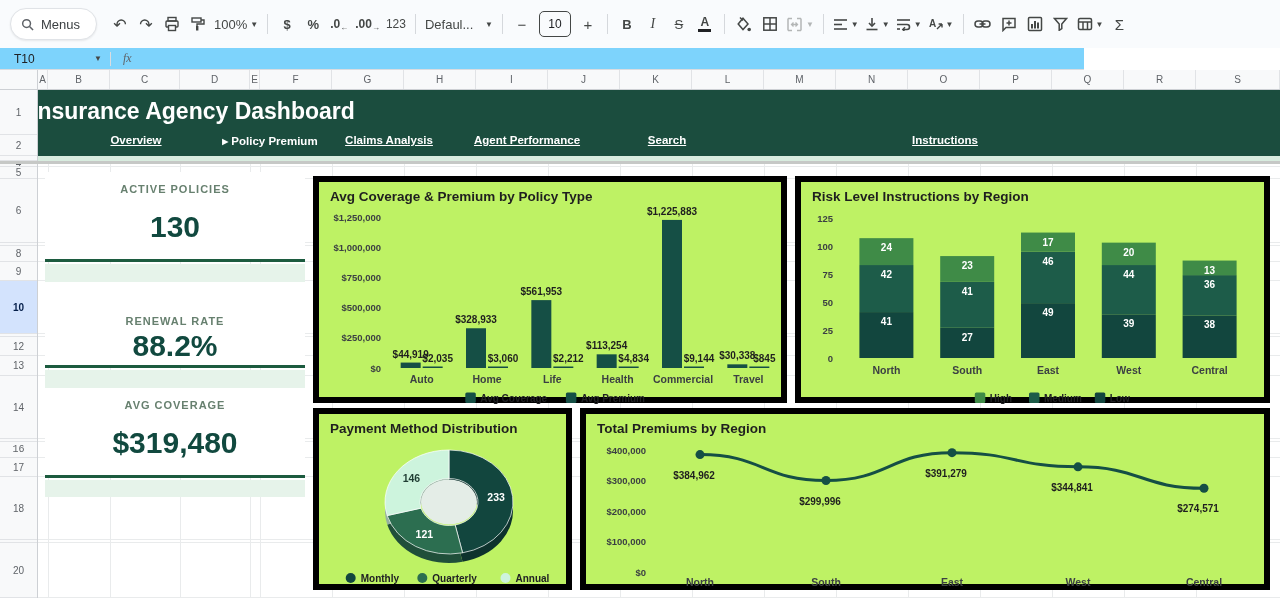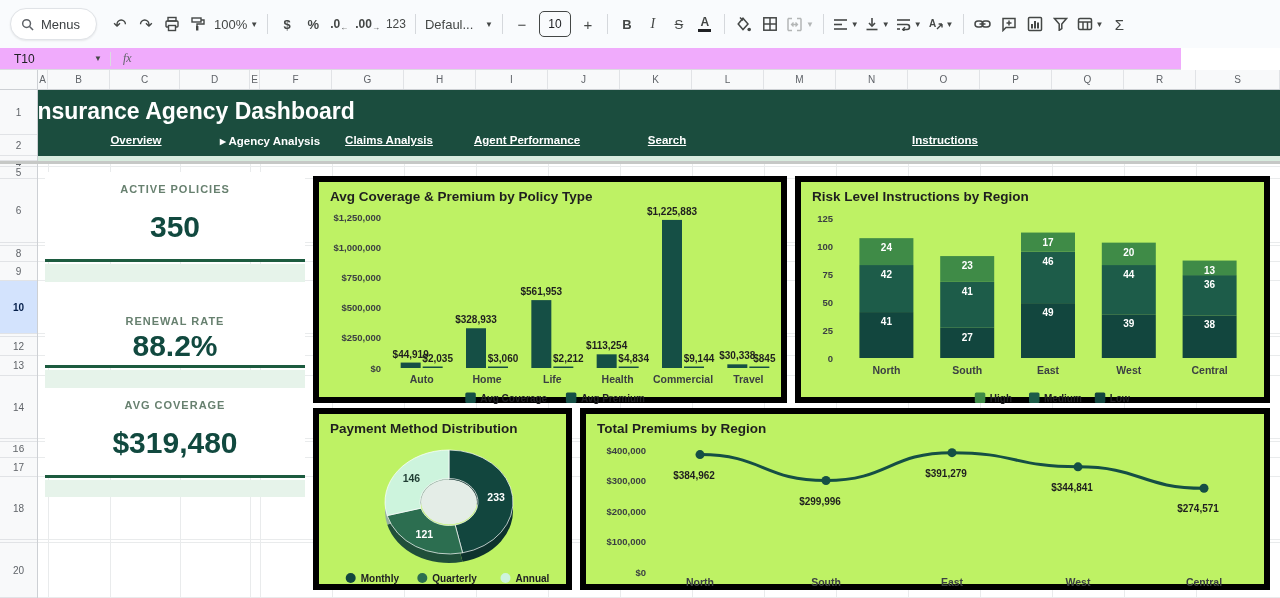--- a/index.html
+++ b/index.html
@@ -16,21 +16,21 @@
   .dec{position:relative;font-size:12px;font-weight:bold}
   .dec small{font-size:8px;position:relative;top:3px}
   .fsize{width:30px;height:24px;border:1.5px solid #444746;border-radius:5px;display:flex;align-items:center;justify-content:center;font-size:12px;color:#202124;margin:0 4px}
   .bold{font-weight:bold}.ital{font-style:italic;font-family:"Liberation Serif",serif}
   .strike{text-decoration:line-through}
   .tcolor{display:flex;flex-direction:column;align-items:center;line-height:11px}
   .tcolor i{font-style:normal;font-size:12px;font-weight:bold}
   .tcolor b{width:13px;height:3px;background:#202124;margin-top:1px}
   .grey{opacity:.38}
   
-  .fbar{position:absolute;top:48px;left:0;width:1181px;height:22px;background:#f0abfc;border-bottom:1px solid #dadce0;display:flex;align-items:center;box-sizing:border-box}
+  .fbar{position:absolute;top:48px;left:0;width:1084px;height:22px;background:#7dd3fc;border-bottom:1px solid #dadce0;display:flex;align-items:center;box-sizing:border-box}
   .namebox{width:88px;display:flex;align-items:center;justify-content:space-between;padding:0 8px 0 14px;font-size:12px;color:#202124}
   .fxdiv{width:1px;height:14px;background:#dadce0;margin-right:12px}
   .fx{font-size:12px;color:#5f6368;font-style:italic;font-family:"Liberation Serif",serif}
   
   .cols{position:absolute;top:70px;left:0;width:1280px;height:20px;display:flex;border-bottom:1px solid #cdd0d4;box-sizing:border-box}
   .corner{width:38px;flex:0 0 auto;background:#f8f9fa;border-right:1px solid #cdd0d4;box-sizing:border-box}
   .col{flex:0 0 auto;background:#f8f9fa;border-right:1px solid #e1e3e6;display:flex;align-items:center;justify-content:center;font-size:10px;color:#5f6368;box-sizing:border-box}
   
   .rowhdr{position:absolute;top:90px;left:0;width:38px;height:508px;background:#f8f9fa;border-right:1px solid #cdd0d4;box-sizing:border-box;overflow:hidden}
   .rw{position:absolute;left:0;width:37px;border-bottom:1px solid #e1e3e6;display:flex;align-items:center;justify-content:center;font-size:10px;color:#5f6368;box-sizing:border-box;overflow:hidden}
@@ -263,21 +263,21 @@
     <div class="rw" style="top: 387px; height: 63px;">18</div>
     <div class="rw" style="top: 450px; height: 3px;"></div>
     <div class="rw" style="top: 453px; height: 55px;">20</div>
   </div>
 
 <div class="canvas">
   <div class="greenbar" style="background: rgb(27, 77, 62);">
     <div class="dashtitle">Insurance Agency Dashboard</div>
     <div class="nav">
         <div class="navitem" style="left: 98px;">Overview</div>
-        <div class="navitem active" style="left: 232px;">▸ Agency Analysis</div>
+        <div class="navitem active" style="left: 232px;">▸ Policy Premium</div>
         <div class="navitem" style="left: 351px;">Claims Analysis</div>
         <div class="navitem" style="left: 489px;">Agent Performance</div>
         <div class="navitem" style="left: 629px;">Search</div>
         <div class="navitem" style="left: 768px; margin-top: 28px;">Data</div>
         <div class="navitem" style="left: 907px;">Instructions</div>
       </div>
   </div>
   <div class="mintrow" style="background: rgb(216, 236, 223);"></div>
   <div id="cards"></div>
   <div class="chart" id="chartA" style="left:275px;top:86px;width:474px;height:227px">
@@ -463,21 +463,21 @@
     <div class="gl" style="left: 0px; top: 285px; width: 1242px; height: 1px;"></div>
     <div class="gl" style="left: 0px; top: 348px; width: 1242px; height: 1px;"></div>
     <div class="gl" style="left: 0px; top: 351px; width: 1242px; height: 1px;"></div>
     <div class="gl" style="left: 0px; top: 367px; width: 1242px; height: 1px;"></div>
     <div class="gl" style="left: 0px; top: 386px; width: 1242px; height: 1px;"></div>
     <div class="gl" style="left: 0px; top: 449px; width: 1242px; height: 1px;"></div>
     <div class="gl" style="left: 0px; top: 452px; width: 1242px; height: 1px;"></div>
     <div class="gl" style="left: 0px; top: 507px; width: 1242px; height: 1px;"></div>
     <div class="card" style="top: 82px; height: 90px; border-bottom: 3px solid rgb(28, 91, 63);">
       <div class="klabel" style="color: rgb(103, 128, 111);">ACTIVE POLICIES</div>
-      <div class="kvalue" style="color: rgb(17, 73, 63);">350</div>
+      <div class="kvalue" style="color: rgb(17, 73, 63);">130</div>
     </div>
     <div class="card" style="top: 192px; height: 86px; border-bottom: 3px solid rgb(28, 91, 63);">
       <div class="klabel" style="color: rgb(103, 128, 111); margin-top: 33px;">RENEWAL RATE</div>
       <div class="kvalue" style="color: rgb(17, 73, 63);">88.2%</div>
     </div>
     <div class="card" style="top: 298px; height: 90px; border-bottom: 3px solid rgb(28, 91, 63);">
       <div class="klabel" style="color: rgb(103, 128, 111);">AVG COVERAGE</div>
       <div class="kvalue" style="color: rgb(17, 73, 63);">$319,480</div>
     </div>
     <div class="gap" style="top: 174px; height: 18px; background: rgb(230, 243, 234);"></div>

